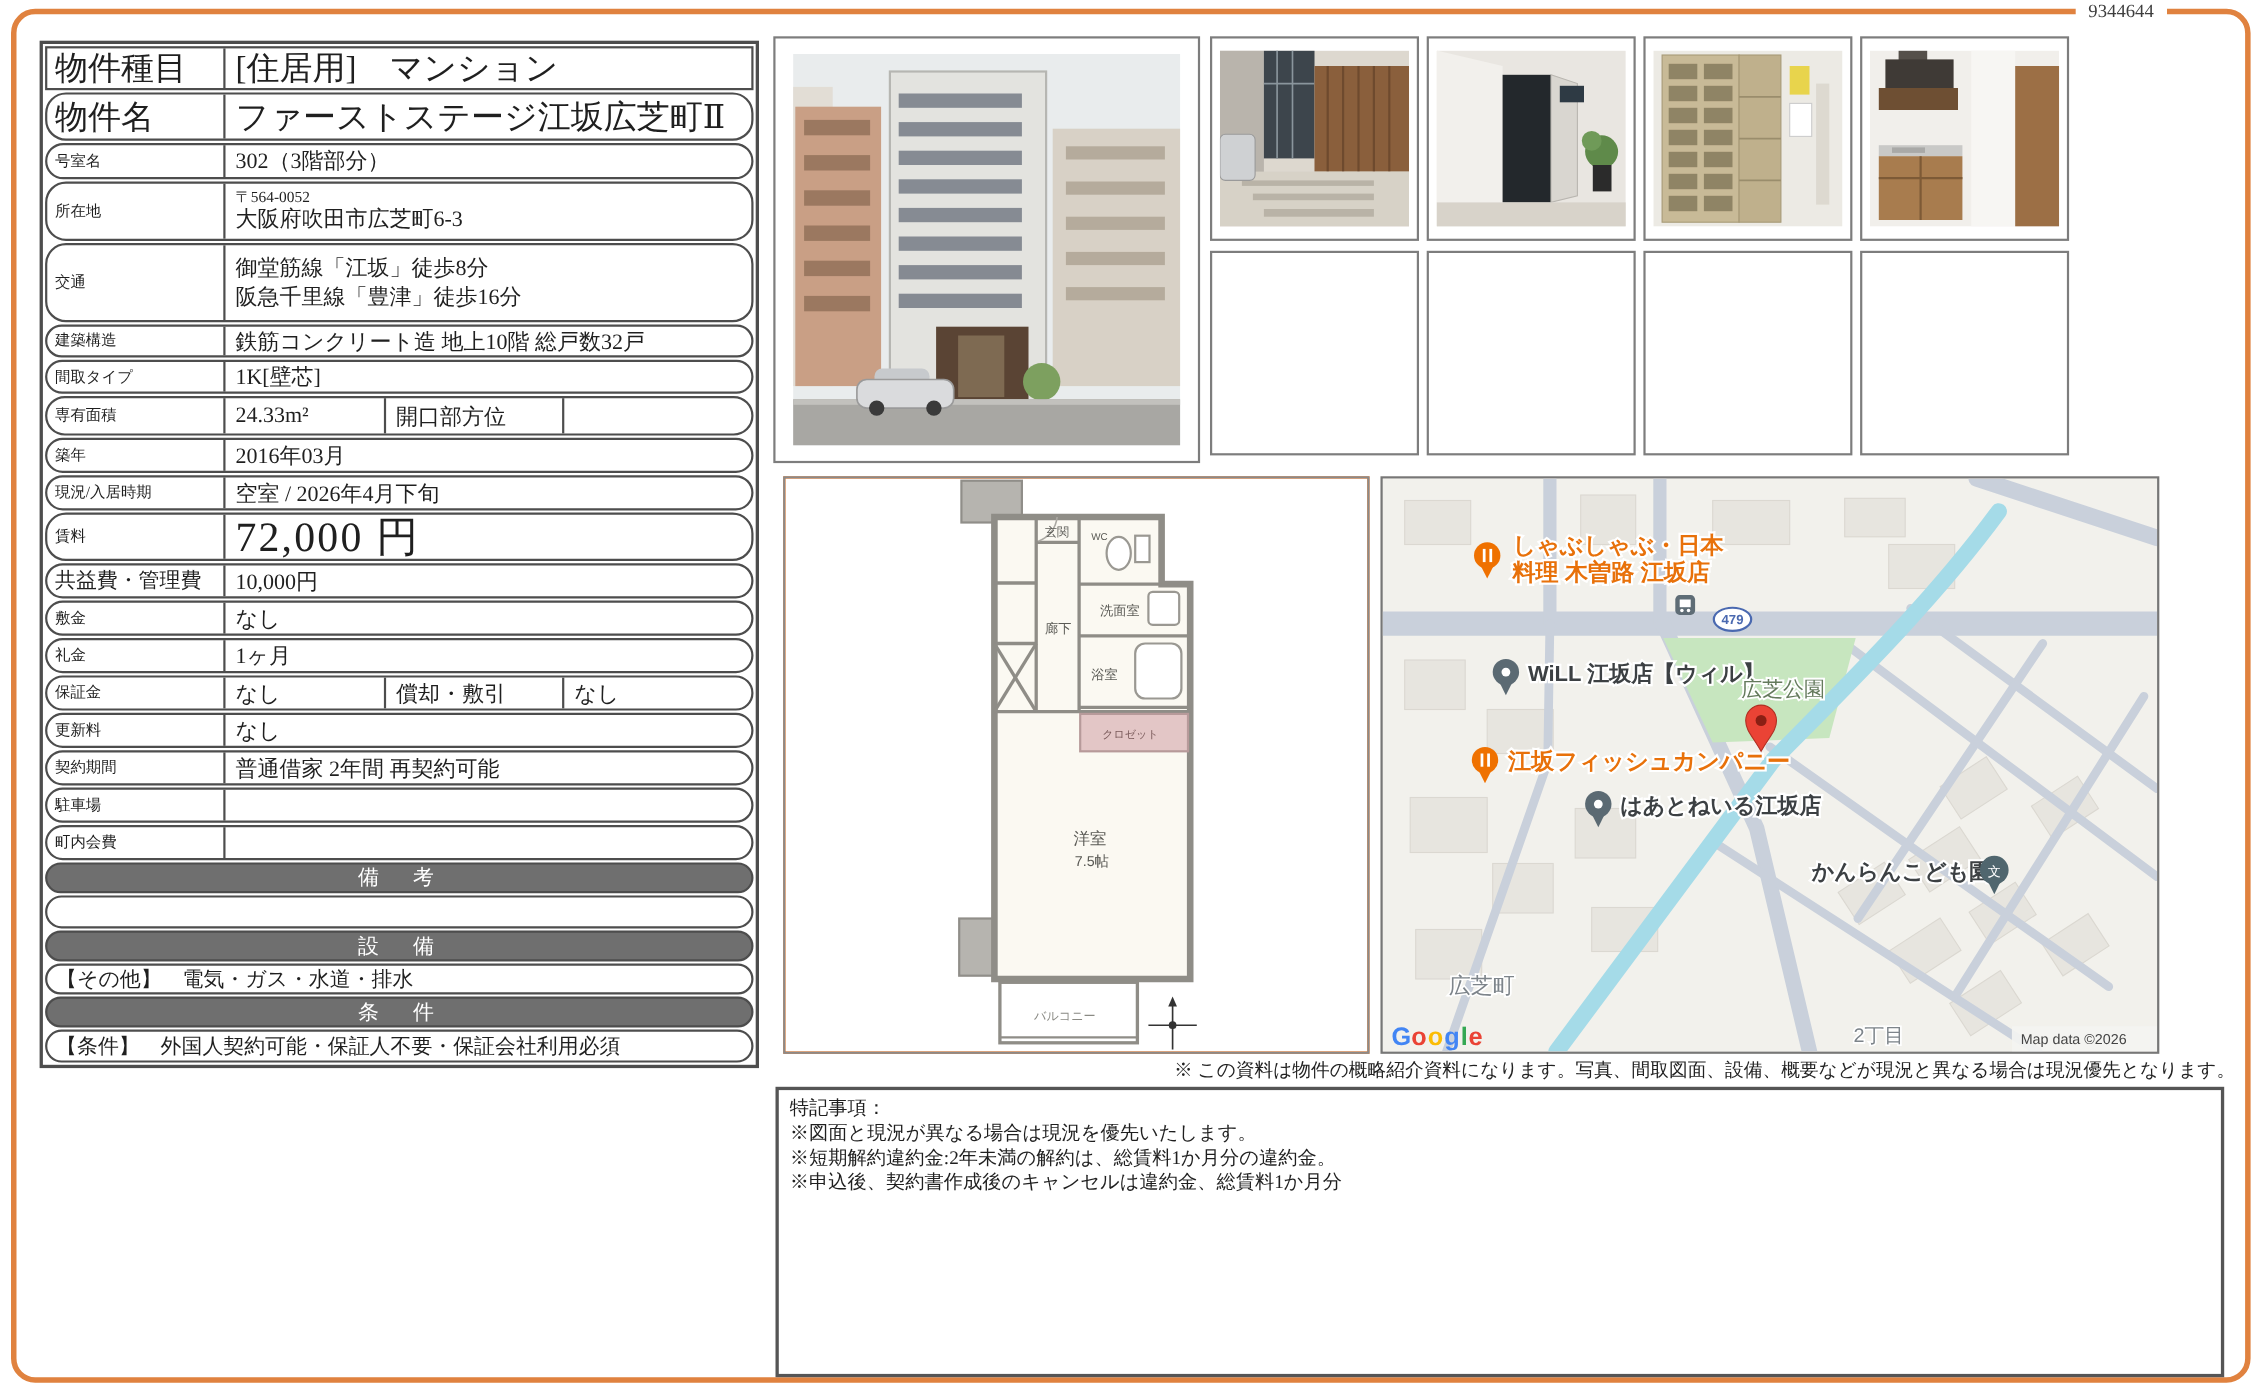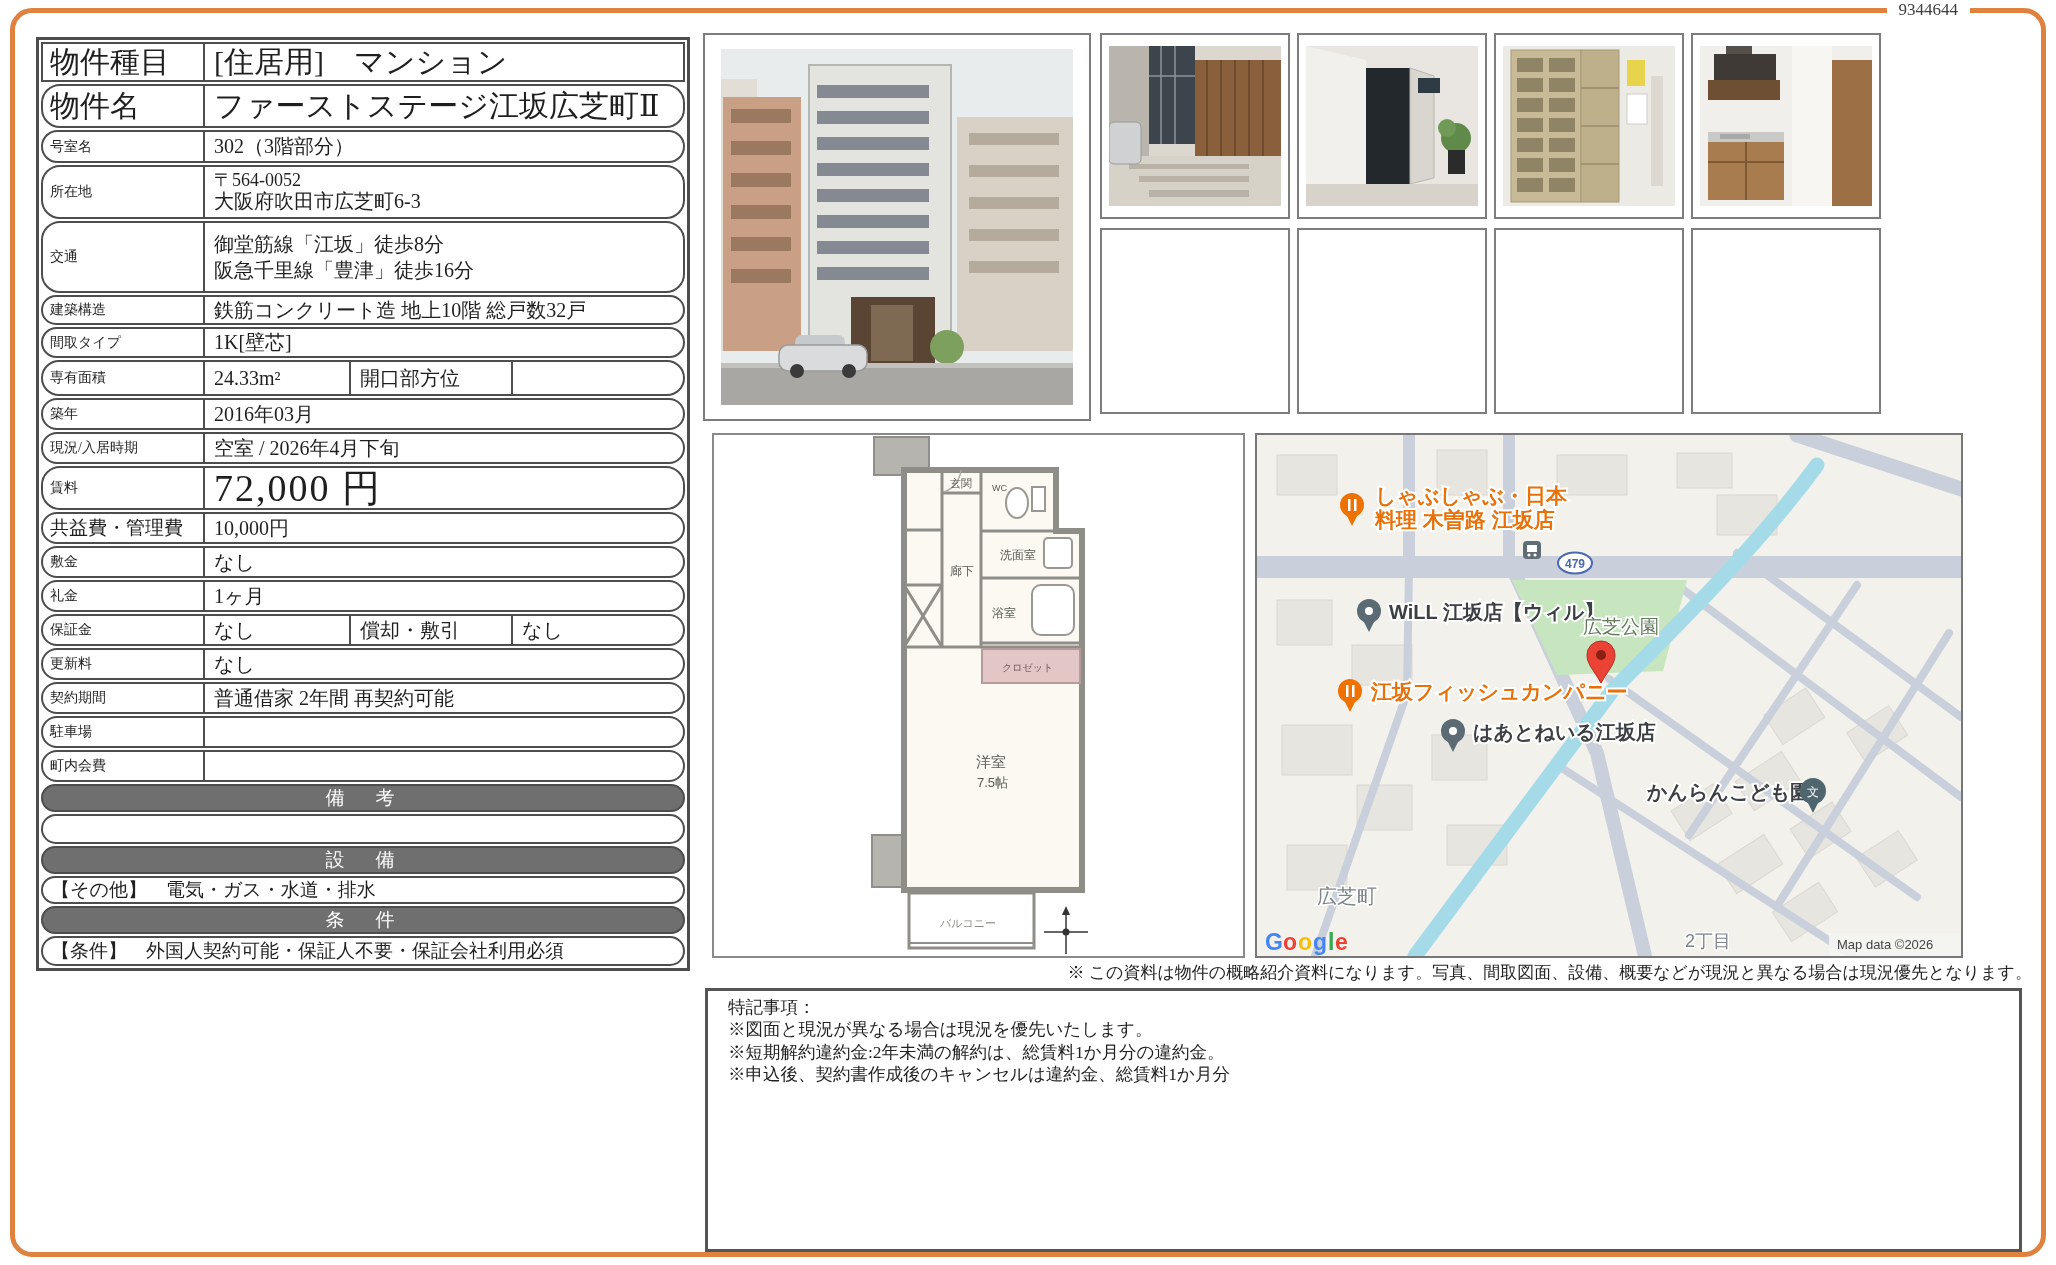--- a/index.html
+++ b/index.html
@@ -19,21 +19,21 @@
   .trow { display:flex; align-items:stretch; border:2px solid #4d4d4d; background:#fff; }
   .trow + .trow, .tbar + .trow, .trow + .tbar { margin-top:2px;border-radius:19px; }
   .tlabel { width:162px; border-right:2px solid #4d4d4d; padding:1px 7px;
             display:flex; align-items:center; font-size:14px; }
   .tvalue { flex:1; padding:1px 9px; display:flex; align-items:center; font-size:20px; }
   .tv-fixed { flex:none; width:146px; border-right:2px solid #4d4d4d; }
   .tv-sublabel { flex:none; width:162px; border-right:2px solid #4d4d4d; }
   .r-big .tlabel, .r-big .tvalue { font-size:30px; }
   .rent-value { font-size:38px; letter-spacing:2px; }
   .addr-cell { flex-direction:column; align-items:flex-start; justify-content:center; }
-  .addr-postal { font-size:18px; line-height:1.1; }
+  .addr-postal { font-size:14px; line-height:1.1; }
   .addr-main { font-size:20px; line-height:1.15; }
   .two-line { flex-direction:column; align-items:flex-start; justify-content:center; }
   .two-line > div { line-height:1.3; }
   .tbar { height:28px; margin-top:2px; background:#6f6f6f; border:2px solid #4d4d4d;
           color:#fff; display:flex; align-items:center; justify-content:center;
           font-size:19px; letter-spacing:6px; }
   .tfull { padding:1px 8px; display:flex; align-items:center; font-size:19px; }
 
   
   .photo-frame { position:absolute; background:#fff; border:2px solid #7d7d7d;
@@ -42,21 +42,21 @@
 
   
   .plan-box { position:absolute; left:712px; top:433px; width:533px; height:525px;
               background:#f97316; border:2px solid #8a8a8a; }
   .map-box { position:absolute; left:1255px; top:433px; width:708px; height:525px;
              background:#f2f1ec; border:2px solid #777; overflow:hidden; }
 
   
   .disclaimer { position:absolute; top:961px; right:24px; font-size:17px; color:#222; }
   .notes-box { position:absolute; left:705px; top:988px; width:1317px; height:264px;
-               border:3px solid #555; padding:5px 20px; font-size:17.5px; line-height:1.28; }
+               border:3px solid #555; padding:5px 10px; font-size:17.5px; line-height:1.28; }
   .notes-box div { white-space:pre-wrap; }
   .sans { font-family:"Liberation Sans","DejaVu Sans",sans-serif; }
 </style>
 </head>
 <body>
 
 <div class="sheet">
   <div class="page-border"></div>
   <div class="page-id">9344644</div>
 

